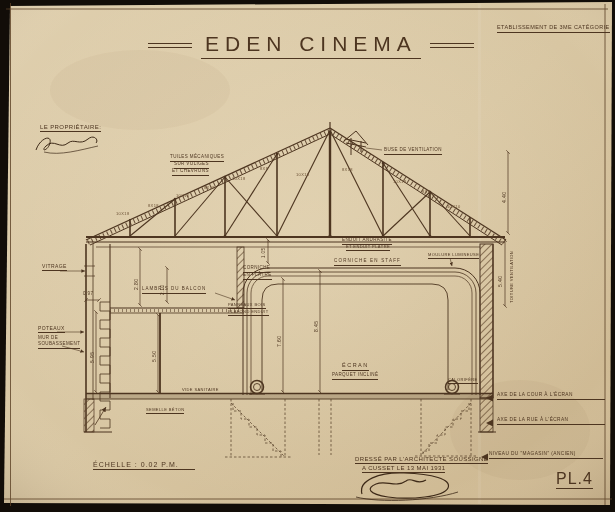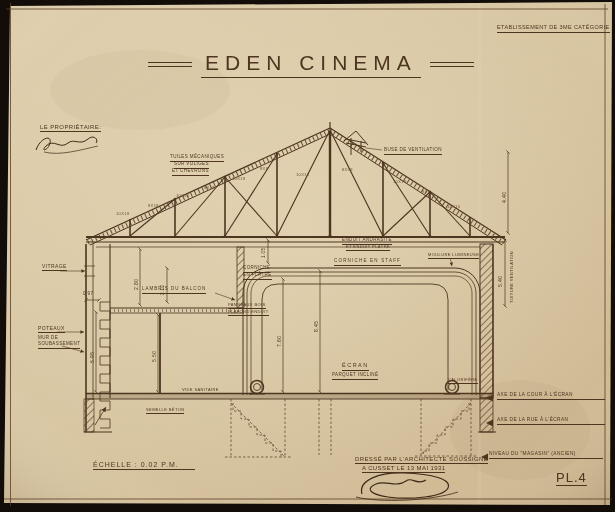--- a/index.html
+++ b/index.html
@@ -7,21 +7,21 @@
   }
   html,body{margin:0;padding:0;}
   #stage{position:relative;width:615px;height:512px;background:var(--photo);overflow:hidden;
          font-family:"Liberation Sans",sans-serif;}
   svg{position:absolute;left:0;top:0;}
   .lbl{position:absolute;color:var(--ink);text-transform:uppercase;letter-spacing:.4px;
        white-space:nowrap;line-height:1;z-index:5;}
   .u{border-bottom:.8px solid var(--ink);padding-bottom:1px;}
   .rot{transform:rotate(-90deg);transform-origin:0 0;}
   .soft{color:var(--ink-soft);}
-  .title-row,.sub-row{position:absolute;display:flex;align-items:center;gap:9px;z-index:5;color:var(--ink);margin-top:19px;}
+  .title-row,.sub-row{position:absolute;display:flex;align-items:center;gap:9px;z-index:5;color:var(--ink);}
   .dbl{height:3px;border-top:1.4px solid var(--ink);border-bottom:1.4px solid var(--ink);}
   .title-text{font-size:21px;letter-spacing:6px;border-bottom:1.6px solid var(--ink);padding:0 4px 2px 4px;}
   .sub-text{font-size:11px;letter-spacing:3px;border-bottom:1.2px solid var(--ink);padding:0 3px 1px 3px;}
 </style>
 </head>
 <body>
 
 <div id="stage">
 
   <svg width="615" height="512" viewBox="0 0 615 512">
@@ -286,15 +286,15 @@
   <div class="lbl rot" style="left:262px;top:258px;font-size:4.5px;">1.05</div>
   <div class="lbl" style="left:83px;top:292px;font-size:4.5px;">0.97</div>
 
   <div class="lbl u" style="left:497px;top:393px;font-size:4.8px;width:108px;">Axe de la Cour à l'Écran</div>
   <div class="lbl u" style="left:497px;top:418px;font-size:4.8px;width:108px;">Axe de la Rue à l'Écran</div>
   <div class="lbl u" style="left:489px;top:452px;font-size:4.8px;width:114px;">Niveau du "Magasin" (ancien)</div>
 
   <div class="lbl u" style="left:93px;top:461px;font-size:7px;letter-spacing:1px;width:102px;">ÉCHELLE : 0.02 P.M.</div>
   <div class="lbl u" style="left:355px;top:456px;font-size:6px;">Dressé par l'Architecte soussigné</div>
   <div class="lbl u" style="left:362px;top:465px;font-size:6px;">A Cusset le 13 Mai 1931</div>
-  <div class="lbl u" style="left:556px;top:471px;font-size:13px;letter-spacing:1px;">PL.4</div>
+  <div class="lbl u" style="left:556px;top:471px;font-size:16px;letter-spacing:1px;">PL.4</div>
 
 </div>
 
 </body></html>

